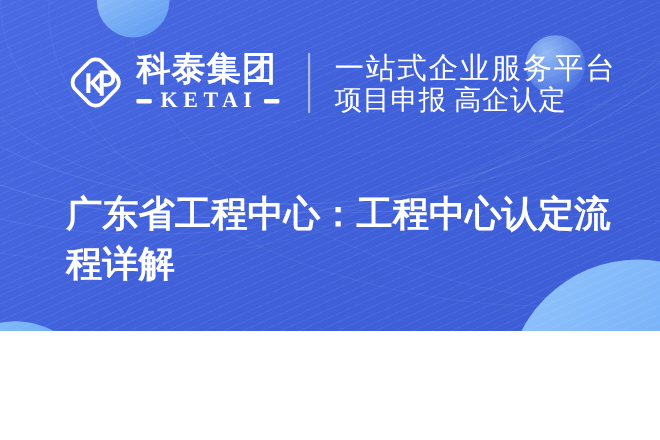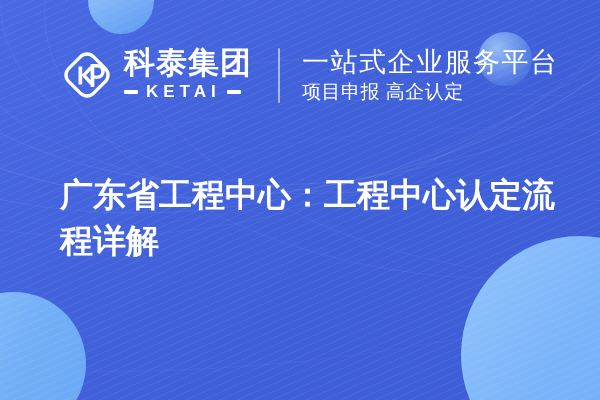--- a/index.html
+++ b/index.html
@@ -8,24 +8,25 @@
     padding: 0;
     background: #ffffff;
   }
   body {
     font-family: "Liberation Sans", "DejaVu Sans", sans-serif;
   }
 
   .banner {
     position: relative;
     width: 600px;
-    height: 400px;
+    height: 301px;
     overflow: hidden;
     background: #4263de;
     background: linear-gradient(135deg, #4a6ae4 0%, #4061da 45%, #3d5dd6 100%);
+    font-family: Liberation Serif, serif;
   }
 
   
   .bg-layer {
     position: absolute;
     inset: 0;
     overflow: hidden;
   }
 
   .swoosh {
@@ -145,21 +146,21 @@
   }
   .brand-en .dash {
     display: block;
     width: 14px;
     height: 4px;
     background: #ffffff;
     border-radius: 1px;
   }
   .brand-en .en-word {
     color: #ffffff;
-    font-size: 17px;
+    font-size: 20px;
     font-weight: bold;
     letter-spacing: 5px;
     line-height: 21px;
     padding: 0 6px 0 8px;
     white-space: nowrap;
   }
 
   .divider {
     width: 2px;
     height: 55px;
@@ -178,21 +179,21 @@
   .slogan-main {
     color: #ffffff;
     font-size: 27px;
     font-weight: normal;
     letter-spacing: 1.5px;
     line-height: 30px;
     white-space: nowrap;
   }
   .slogan-sub {
     color: #ffffff;
-    font-size: 19px;
+    font-size: 25px;
     font-weight: normal;
     letter-spacing: 0.5px;
     line-height: 22px;
     margin-top: 4px;
     white-space: nowrap;
   }
 
   
   .headline {
     position: absolute;

